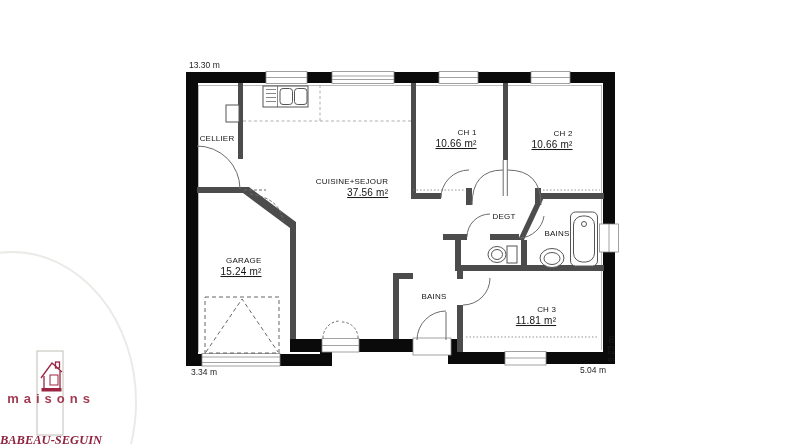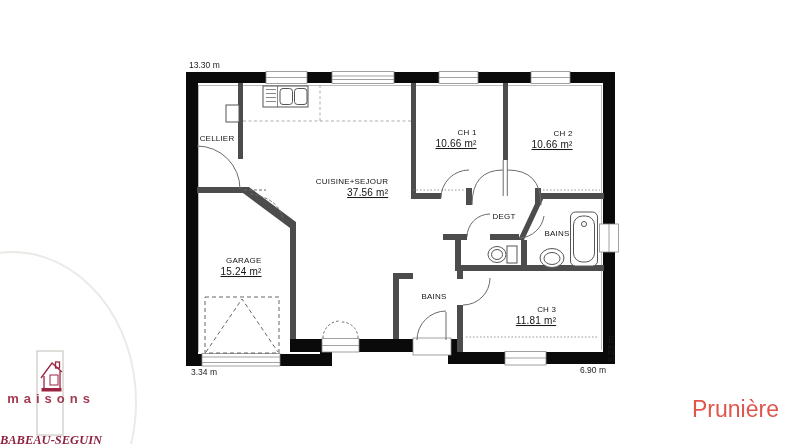--- a/index.html
+++ b/index.html
@@ -189,20 +189,19 @@
   <div class="lbl" style="left:434px;top:297px">
     <div>BAINS</div>
   </div>
   <div class="lbl" style="left:536px;top:316px">
     <div>CH 3</div>
     <div class="area">11.81 m²</div>
   </div>
 
   <div class="dim" style="left:189px;top:60px">13.30 m</div>
   <div class="dim" style="left:191px;top:367px">3.34 m</div>
-  <div class="dim" style="left:580px;top:365px">6.90 m</div>
+  <div class="dim" style="left:580px;top:365px">5.04 m</div>
   <div class="dim dim-vert" style="left:606px;top:362px">9.23 m</div>
 
   <div class="brand-word">maisons</div>
   <div class="brand-name">BABEAU-SEGUIN</div>
-  <div class="plan-title">Prunière</div>
 
 </div>
 
 </body></html>

